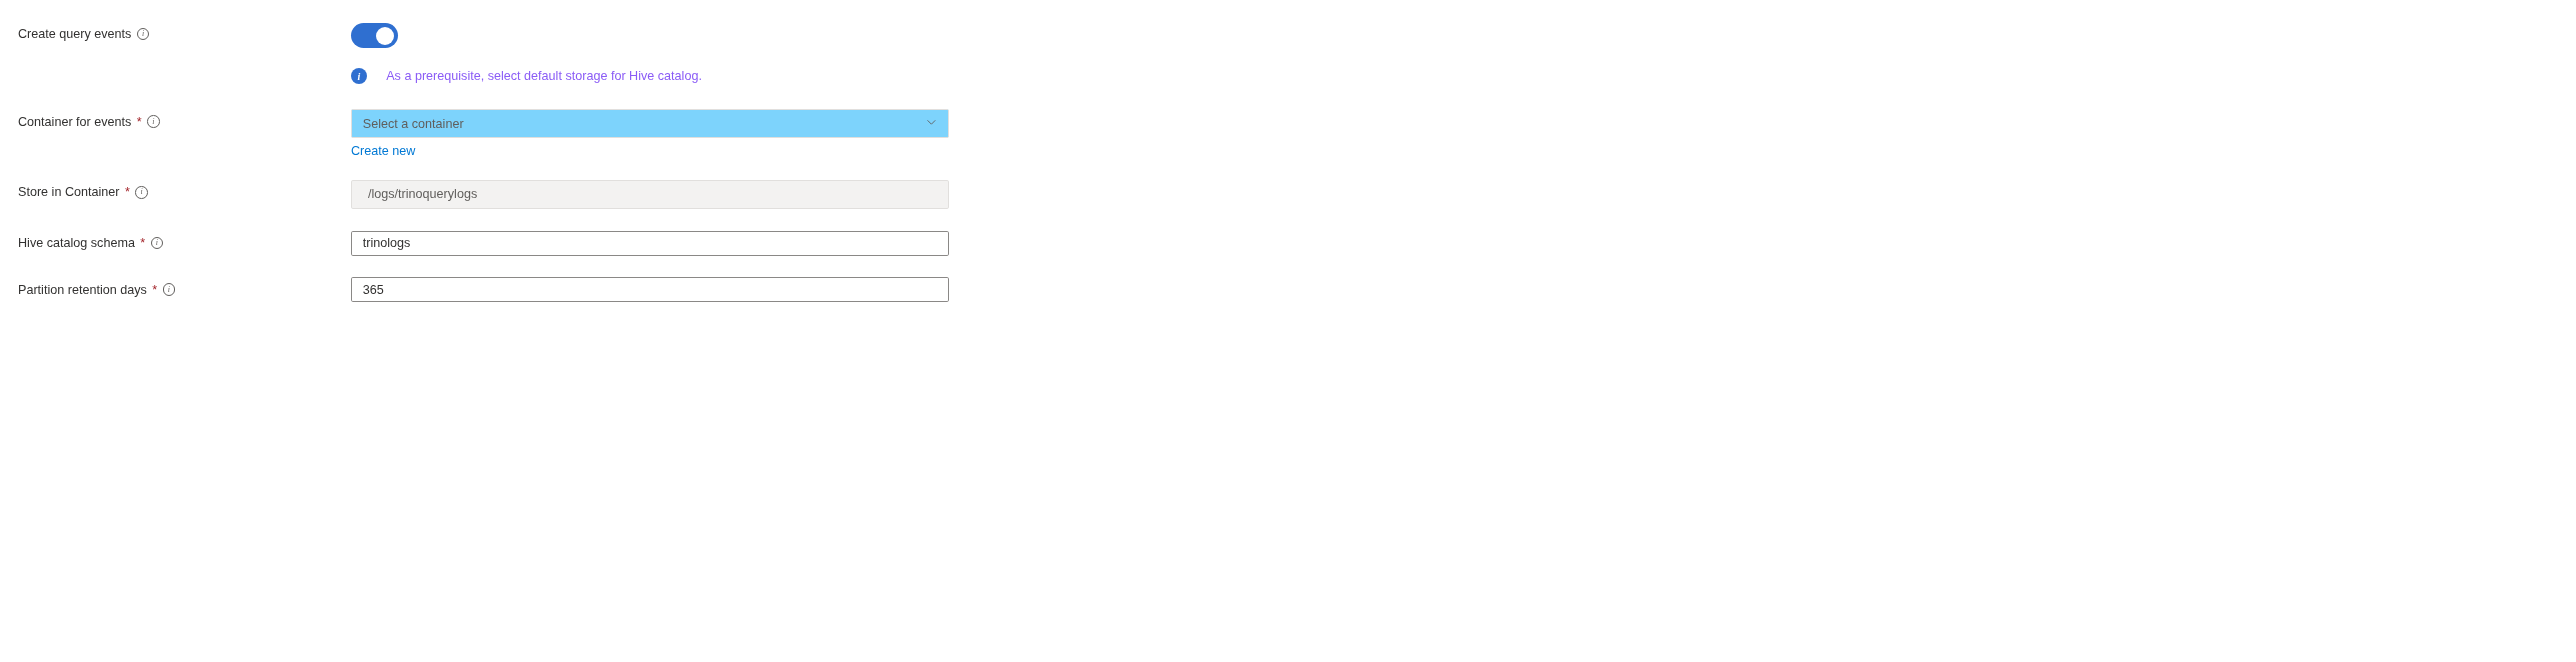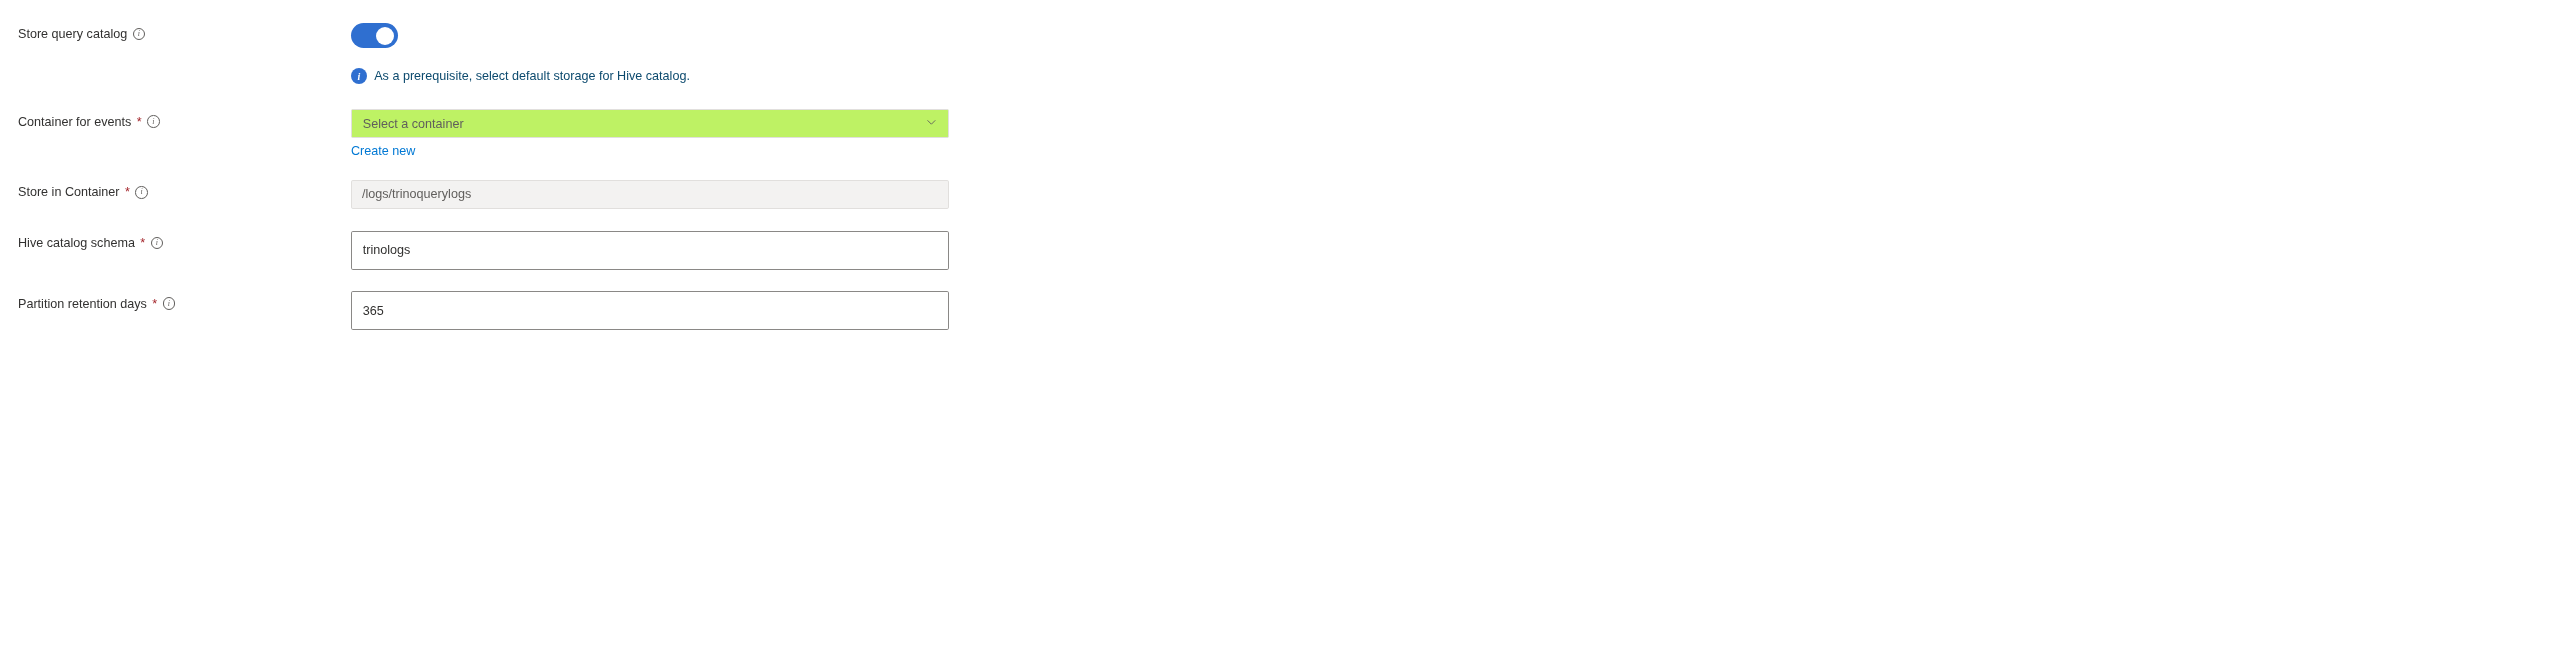--- a/index.html
+++ b/index.html
@@ -93,28 +93,29 @@
     display: inline-flex;
     align-items: center;
     justify-content: center;
     font-size: 10px;
     font-style: italic;
     font-family: Georgia, serif;
     font-weight: bold;
     flex-shrink: 0;
   }
   .info-text {
-    color: #0c4a6e;
+    color: #8b5cf6;
+    margin-left: 12px;
   }
   
   .select-box {
     position: relative;
     width: 100%;
     height: 29px;
-    background: #bef264;
+    background: #7dd3fc;
     border: 0.9px solid #e1dfdd;
     border-radius: 1.8px;
     display: flex;
     align-items: center;
     padding: 0 31px 0 10.8px;
     cursor: pointer;
     color: #605e5c;
   }
   .chevron {
     position: absolute;
@@ -132,42 +133,42 @@
     align-self: flex-start;
   }
   .readonly-box {
     width: 100%;
     height: 29px;
     background: #f3f2f1;
     border: 0.9px solid #e1dfdd;
     border-radius: 1.8px;
     display: flex;
     align-items: center;
-    padding: 0 10px;
+    padding: 0 16px;
     color: #605e5c;
   }
   .text-input {
     width: 100%;
-    height: 39px;
+    height: 25px;
     border: 0.9px solid #8a8886;
     border-radius: 1.8px;
     padding: 0 10.8px;
     font-family: inherit;
     font-size: 12.6px;
     color: #323130;
     background: #fff;
     outline: none;
   }
 </style>
 </head>
 <body>
 
 <div class="form-row">
   <div class="label-col">
-    <span class="label-text">Store query catalog</span>
+    <span class="label-text">Create query events</span>
     <span class="info-icon">i</span>
   </div>
   <div class="control-col">
     <div class="toggle">
       <div class="toggle-knob"></div>
     </div>
     <div class="info-msg">
       <span class="info-badge">i</span>
       <span class="info-text">As a prerequisite, select default storage for Hive catalog.</span>
     </div>

